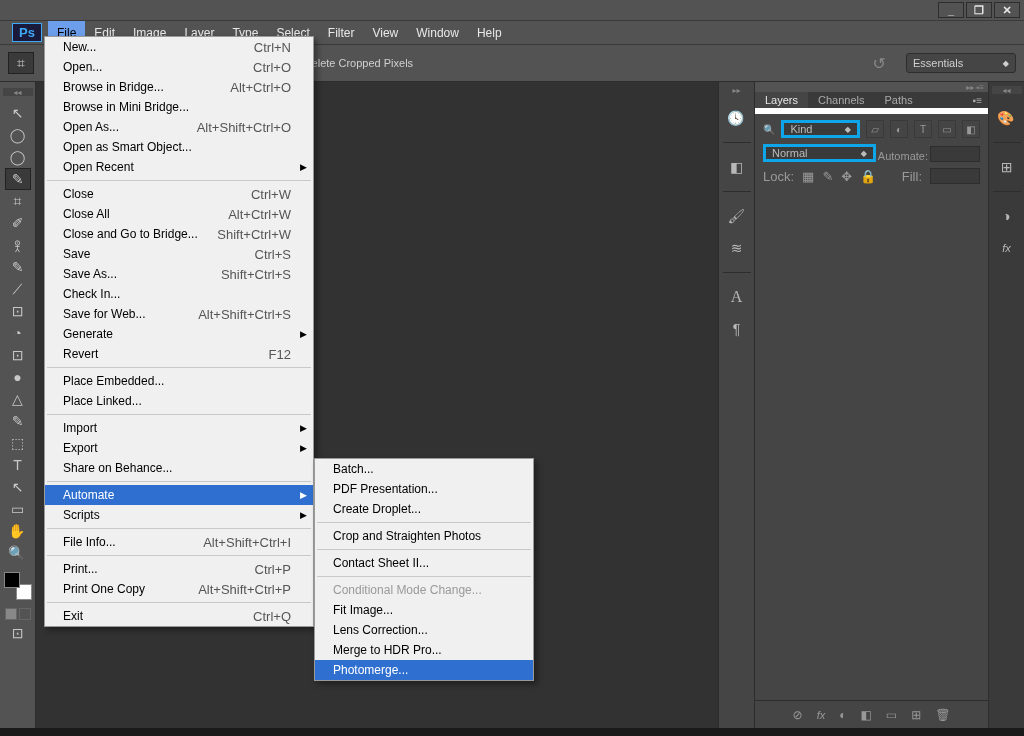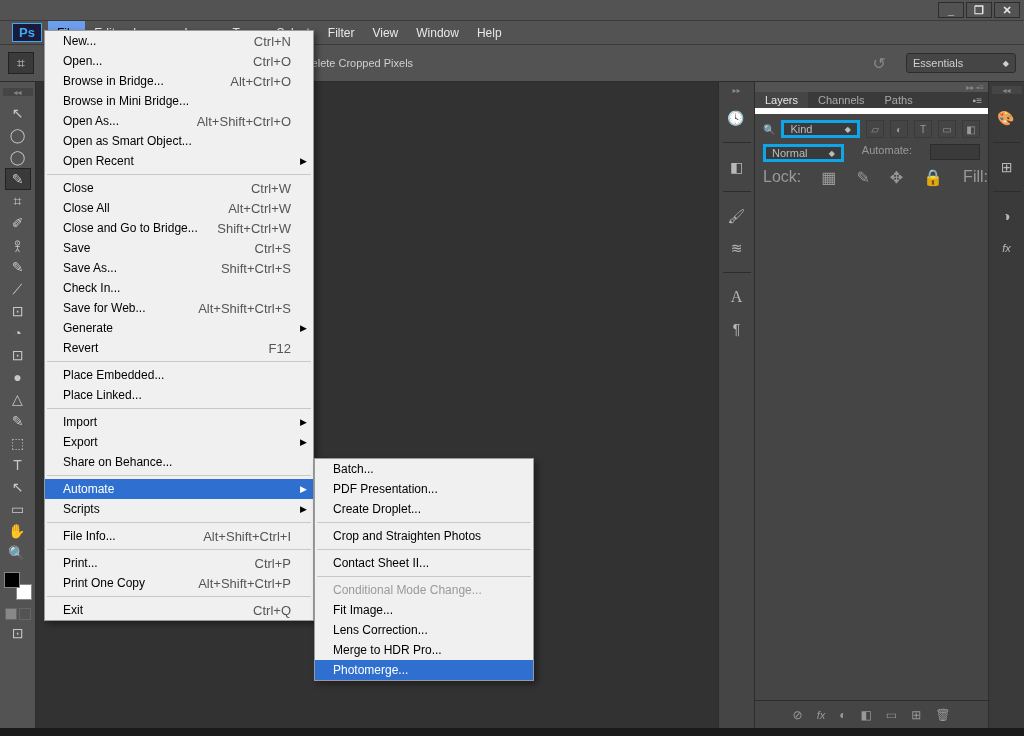--- a/index.html
+++ b/index.html
@@ -49,36 +49,36 @@
   .panel-tabs { height: 22px; display: flex; align-items: stretch; background: #3a3a3a; border-bottom: 6px solid #ffffff; }
   .panel-collapse { height: 10px; background: #535353; display:flex; justify-content:flex-end; align-items:center; padding-right: 4px; font-size:8px; color:#888;}
   .ptab { padding: 0 10px; display: flex; align-items: center; font-size: 11px; color: #aaa; }
   .ptab.active { background: #454545; color: #e5e5e5; }
   .ptabs-menu { margin-left: auto; padding: 0 6px; display:flex; align-items:center; color:#aaa; font-size: 10px;}
   .panel-body { padding: 6px 8px; display: flex; flex-direction: column; gap: 6px; }
   .sel-row { display: flex; align-items: center; gap: 6px; }
   .mini-sel { flex:1; height: 18px; background: #3a3a3a; border: 3px solid #0ea5e9; display: flex; align-items: center; padding: 0 6px; justify-content: space-between; font-size: 11px; color: #bbb;}
   .filter-row { display: flex; gap: 6px; align-items: center; }
   .filter-ic { width: 18px; height: 18px; border: 1px solid #3a3a3a; display:flex; align-items:center; justify-content:center; font-size:10px; color:#999;}
-  .prop-row { display: flex; align-items: flex-start; gap: 18px; font-size: 11px; color: #999; }
+  .prop-row { display: flex; align-items: flex-end; gap: 2px; font-size: 11px; color: #999; }
   .prop-val { width: 50px; height: 16px; background: #3a3a3a; border: 1px solid #2d2d2d; }
-  .lock-row { display: flex; align-items: flex-start; gap: 20px; font-size: 16px; color: #999; }
+  .lock-row { display: flex; align-items: flex-end; gap: 8px; font-size: 13px; color: #999; }
   .layers-foot { margin-top: auto; height: 28px; border-top: 1px solid #2d2d2d; display: flex; align-items: center; justify-content: center; gap: 14px; color: #999; font-size: 12px; }
   .dock2 { width: 36px; background: #3a3a3a; border-left: 1px solid #2d2d2d; display: flex; flex-direction: column; align-items: center; padding-top: 4px; gap: 8px; }
 
   
   .dropdown { position: absolute; background: #f0f0f0; color: #000; border: 1px solid #9a9a9a; box-shadow: 3px 3px 6px rgba(0,0,0,.4); font-size: 12px; z-index: 100; }
   .dd-row { height: 20px; display: flex; align-items: center; justify-content: space-between; padding: 0 22px 0 18px; white-space: nowrap; position: relative; }
   .dd-row.disabled { color: #9a9a9a; }
   .dd-row.hi { background: #2f6fd0; color: #fff; }
   .dd-row .arrow { position: absolute; right: 6px; font-size: 9px; }
   .dd-sep { height: 1px; background: #c8c8c8; margin: 3px 2px; }
   .shortcut { color: #555; font-size: 13px; }
 
-  #file-menu { top: 30px; left: 44px; width: 270px; }
+  #file-menu { top: 36px; left: 44px; width: 270px; }
   #automate-menu { top: 458px; left: 314px; width: 220px; }
 
   
   .taskbar { position: absolute; bottom: 0; left: 0; right: 0; height: 8px; background: #1a1a1a; }
 </style>
 </head>
 <body>
 
 <div class="titlebar">
   <div class="win-btn">_</div>

